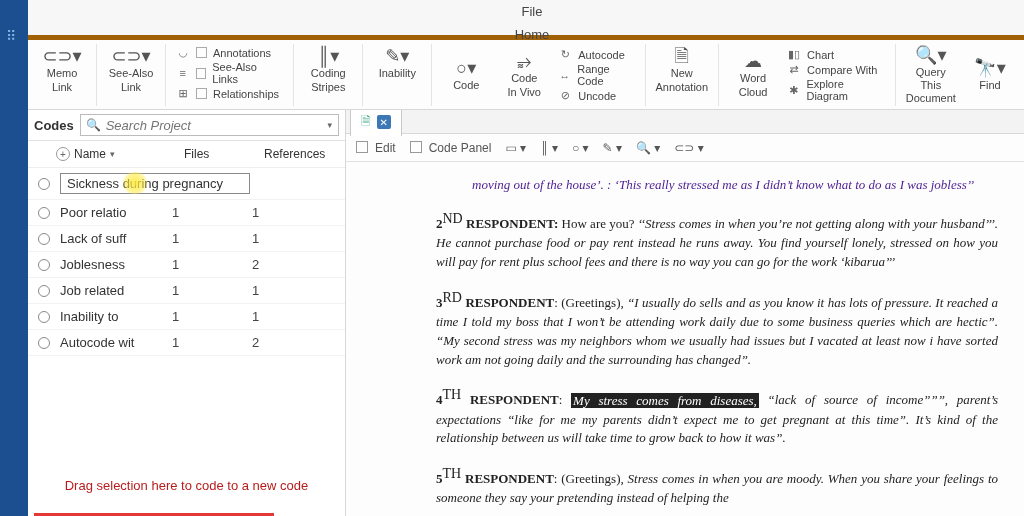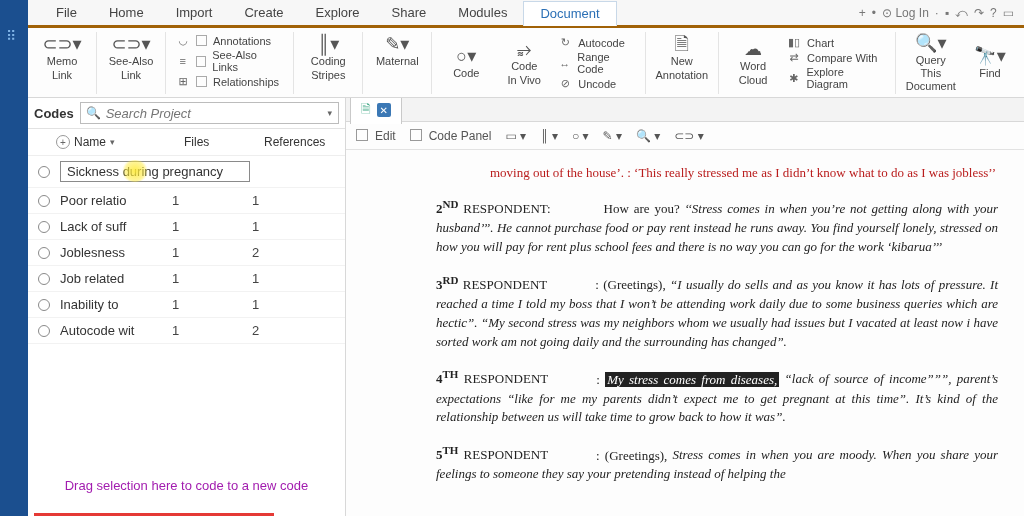--- a/index.html
+++ b/index.html
@@ -1,20 +1,20 @@
 <!DOCTYPE html>
 <html><head>
 <meta charset="utf-8">
 <style>
   * { box-sizing: border-box; margin: 0; padding: 0; }
   body { font-family: "Segoe UI", Arial, sans-serif; font-size: 12px; color: #333; background: #fff; width: 1024px; height: 516px; overflow: hidden; }
   .app { display: flex; flex-direction: column; width: 100%; height: 100%; border-left: 28px solid #1b4f8f; }
   .handle { position: absolute; left: 6px; top: 28px; color: #7fb3e6; font-size: 14px; letter-spacing: 1px; }
   
-  .menubar { display: flex; align-items: center; height: 28px; background: #f7f7f7; border-bottom: 3px solid #a16207; padding-left: 12px; }
+  .menubar { display: flex; align-items: center; height: 40px; background: #f7f7f7; border-bottom: 5px solid #a16207; padding-left: 12px; flex-direction: column; }
   .menubar .mi { padding: 4px 16px; font-size: 13px; color: #444; cursor: pointer; }
   .menubar .mi.active { background: #fff; border: 1px solid #c8d8e8; border-bottom: 1px solid #fff; color: #2a6fb5; margin-bottom: -1px; }
   .menubar .spacer { flex: 1; }
   .menubar .right { display: flex; align-items: center; gap: 6px; padding-right: 10px; color: #777; font-size: 12px; }
   .menubar .right span { cursor: pointer; }
   
   .ribbon { display: flex; align-items: flex-start; background: #fdfdfd; border-bottom: 1px solid #d8d8d8; height: 70px; padding: 4px 0 0 0; }
   .rgroup { display: flex; flex-direction: column; align-items: center; justify-content: flex-start; padding: 2px 10px; border-right: 1px solid #e4e4e4; height: 62px; }
   .rgroup.row { flex-direction: row; align-items: center; gap: 10px; }
   .rbtn { display: flex; flex-direction: column; align-items: center; justify-content: center; gap: 1px; min-width: 48px; cursor: pointer; color: #444; font-size: 11px; text-align: center; line-height: 1.15; }
@@ -36,38 +36,38 @@
   .cols .c2 { width: 80px; }
   .cols .c3 { flex: 1; }
   .codes { flex: 1; overflow: auto; }
   .crow { display: flex; align-items: center; padding: 5px 8px 5px 10px; border-bottom: 1px solid #f2f2f2; font-size: 13px; color: #333; position: relative; }
   .crow .circ { width: 12px; height: 12px; border: 1.5px solid #8a8a8a; border-radius: 50%; margin-right: 10px; }
   .crow .nm { width: 112px; overflow: hidden; white-space: nowrap; }
   .crow .fl { width: 80px; color: #444; }
   .crow .rf { flex: 1; color: #444; }
   .editbox { position: relative; border: 1px solid #8a8a8a; background: #fff; padding: 2px 6px; width: 190px; font-size: 13px; }
   .editbox .hl { position: absolute; left: 60px; top: -2px; width: 28px; height: 22px; border-radius: 50%; background: radial-gradient(circle, rgba(255,235,59,0.9) 0%, rgba(255,235,59,0.5) 55%, rgba(255,235,59,0) 72%); pointer-events: none; }
-  .drop-hint { text-align: center; color: #a21caf; font-size: 13px; padding: 40px 0 20px; }
+  .drop-hint { text-align: center; color: #b91c1c; font-size: 13px; padding: 40px 0 20px; }
   .redbar { height: 3px; background: #e53935; width: 240px; margin-left: 6px; }
   
   .right-pane { flex: 1; display: flex; flex-direction: column; background: #fdfdfd; }
   .doc-tab { display: flex; align-items: center; height: 24px; border-bottom: 1px solid #d8d8d8; background: #f3f3f3; }
   .doc-tab .tab { display: flex; align-items: center; gap: 6px; padding: 3px 10px; background: #fff; border: 1px solid #c9c9c9; border-bottom: none; font-size: 12px; color: #333; margin-left: 4px; }
   .doc-tab .x { color: #fff; background: #3b78b5; width: 14px; height: 14px; display: inline-flex; align-items: center; justify-content: center; font-size: 10px; border-radius: 2px; cursor: pointer; }
   .doc-tools { display: flex; align-items: center; gap: 14px; height: 28px; border-bottom: 1px solid #e2e2e2; padding: 0 10px; color: #555; font-size: 12px; }
   .doc-tools .chk { width: 12px; height: 12px; border: 1px solid #999; display: inline-block; margin-right: 4px; vertical-align: middle; }
   .doc-tools .tool { display: inline-flex; gap: 3px; cursor: pointer; }
   .doc-body { flex: 1; overflow: auto; padding: 14px 26px 10px 90px; font-family: Georgia, 'Times New Roman', serif; font-size: 13px; color: #222; line-height: 1.45; }
-  .frag { color: #b91c1c; margin: 0 0 14px 54px; }
+  .frag { font-style: italic; color: #4c1d95; margin: 0 0 14px 36px; }
   .resp { margin: 0 0 16px 0; text-align: justify; }
   .resp .num { font-weight: bold; font-size: 13px; }
-  .resp .sup { font-size: 11px; vertical-align: super; font-weight: bold; }
-  .resp .lbl { font-weight: normal; }
+  .resp .sup { font-size: 14px; vertical-align: super; font-weight: normal; }
+  .resp .lbl { font-weight: bold; }
   .resp .body-txt { font-style: italic; }
-  .resp .plain { font-style: normal; margin-left: 48px; }
+  .resp .plain { font-style: normal; }
   .mark { background: #222; color: #fff; padding: 0 2px; font-style: italic; }
   .plusbtn { width:14px; height:14px; border:1px solid #999; border-radius:50%; display:inline-flex; align-items:center; justify-content:center; font-size:10px; color:#666; margin-right:4px;}
   .caret { font-size:9px; color:#666; }
 </style>
 </head>
 <body>
 
 <div class="app">
   <div class="handle">⠿</div>
 
@@ -131,21 +131,21 @@
     <div class="rgroup">
         <div class="rbtn">
           <div class="ricon">║▾</div>
           <span>Coding</span>
           <span>Stripes</span>
         </div>
       </div>
     <div class="rgroup">
         <div class="rbtn">
           <div class="ricon">✎▾</div>
-          <span>Maternal</span>
+          <span>Inability</span>
         </div>
       </div>
     <div class="rgroup row">
       <div class="rbtn">
           <div class="ricon">○▾</div>
           <span>Code</span>
         </div>
       <div class="rbtn">
           <div class="ricon">⥵</div>
           <span>Code</span>

